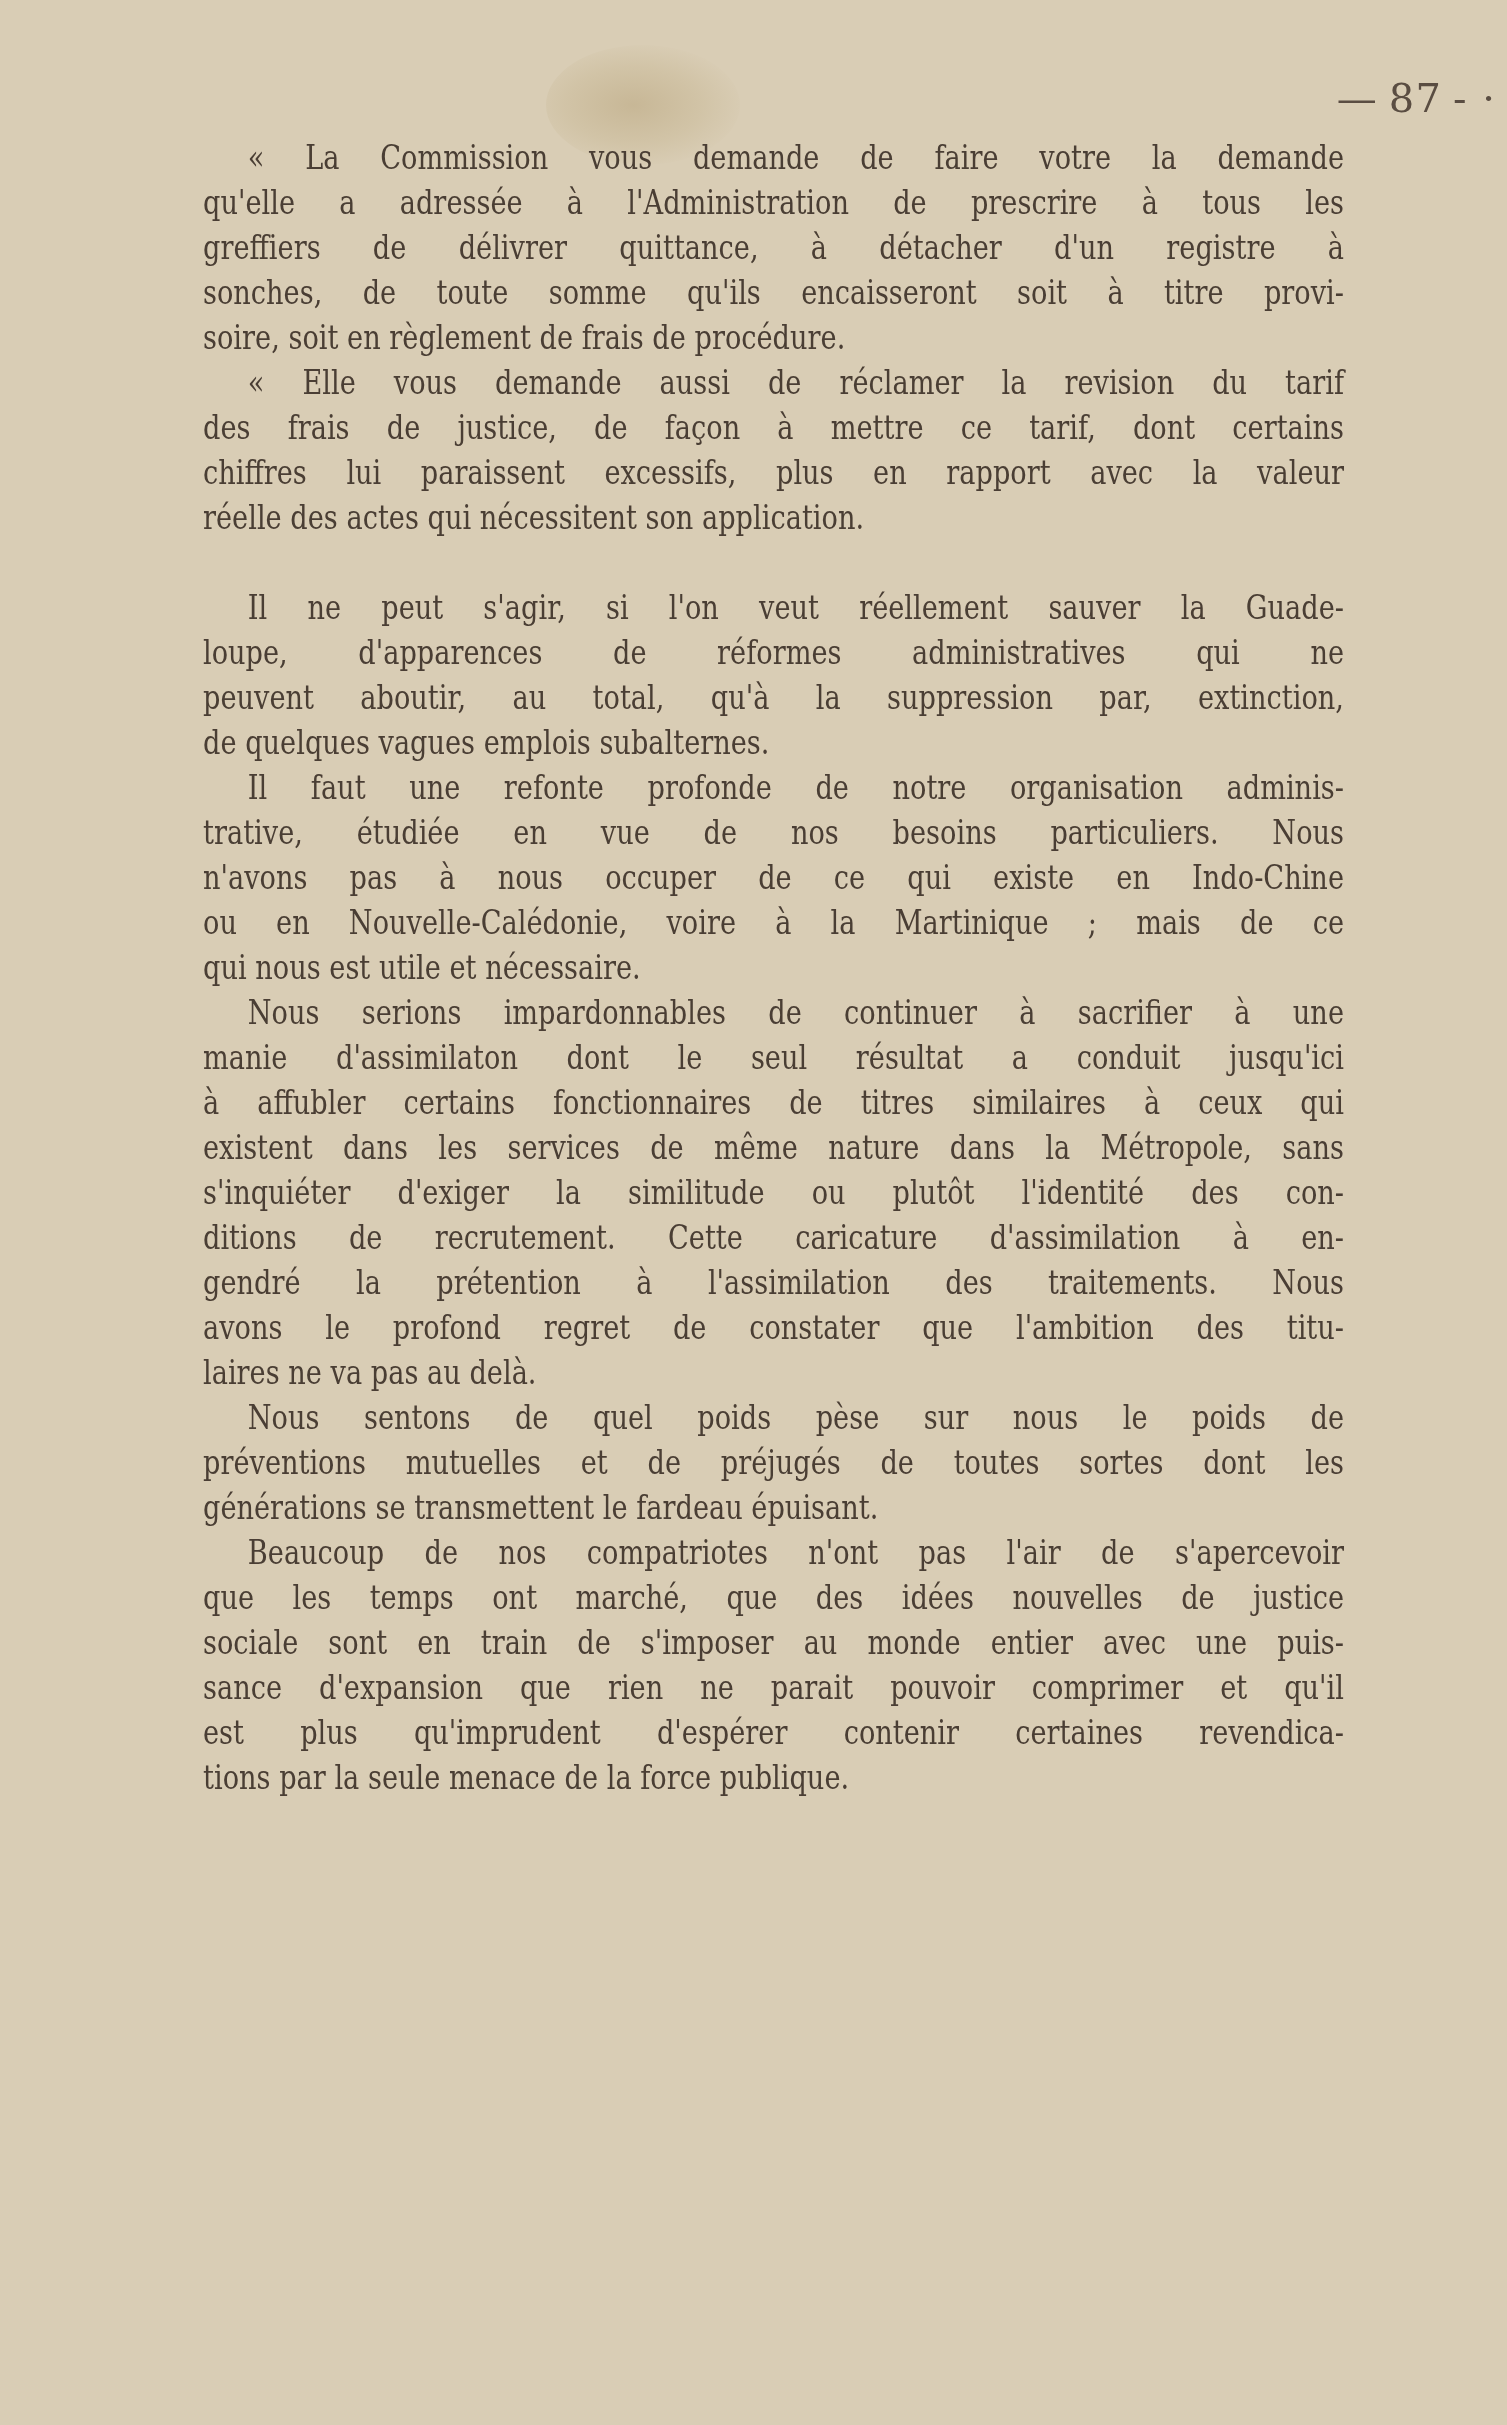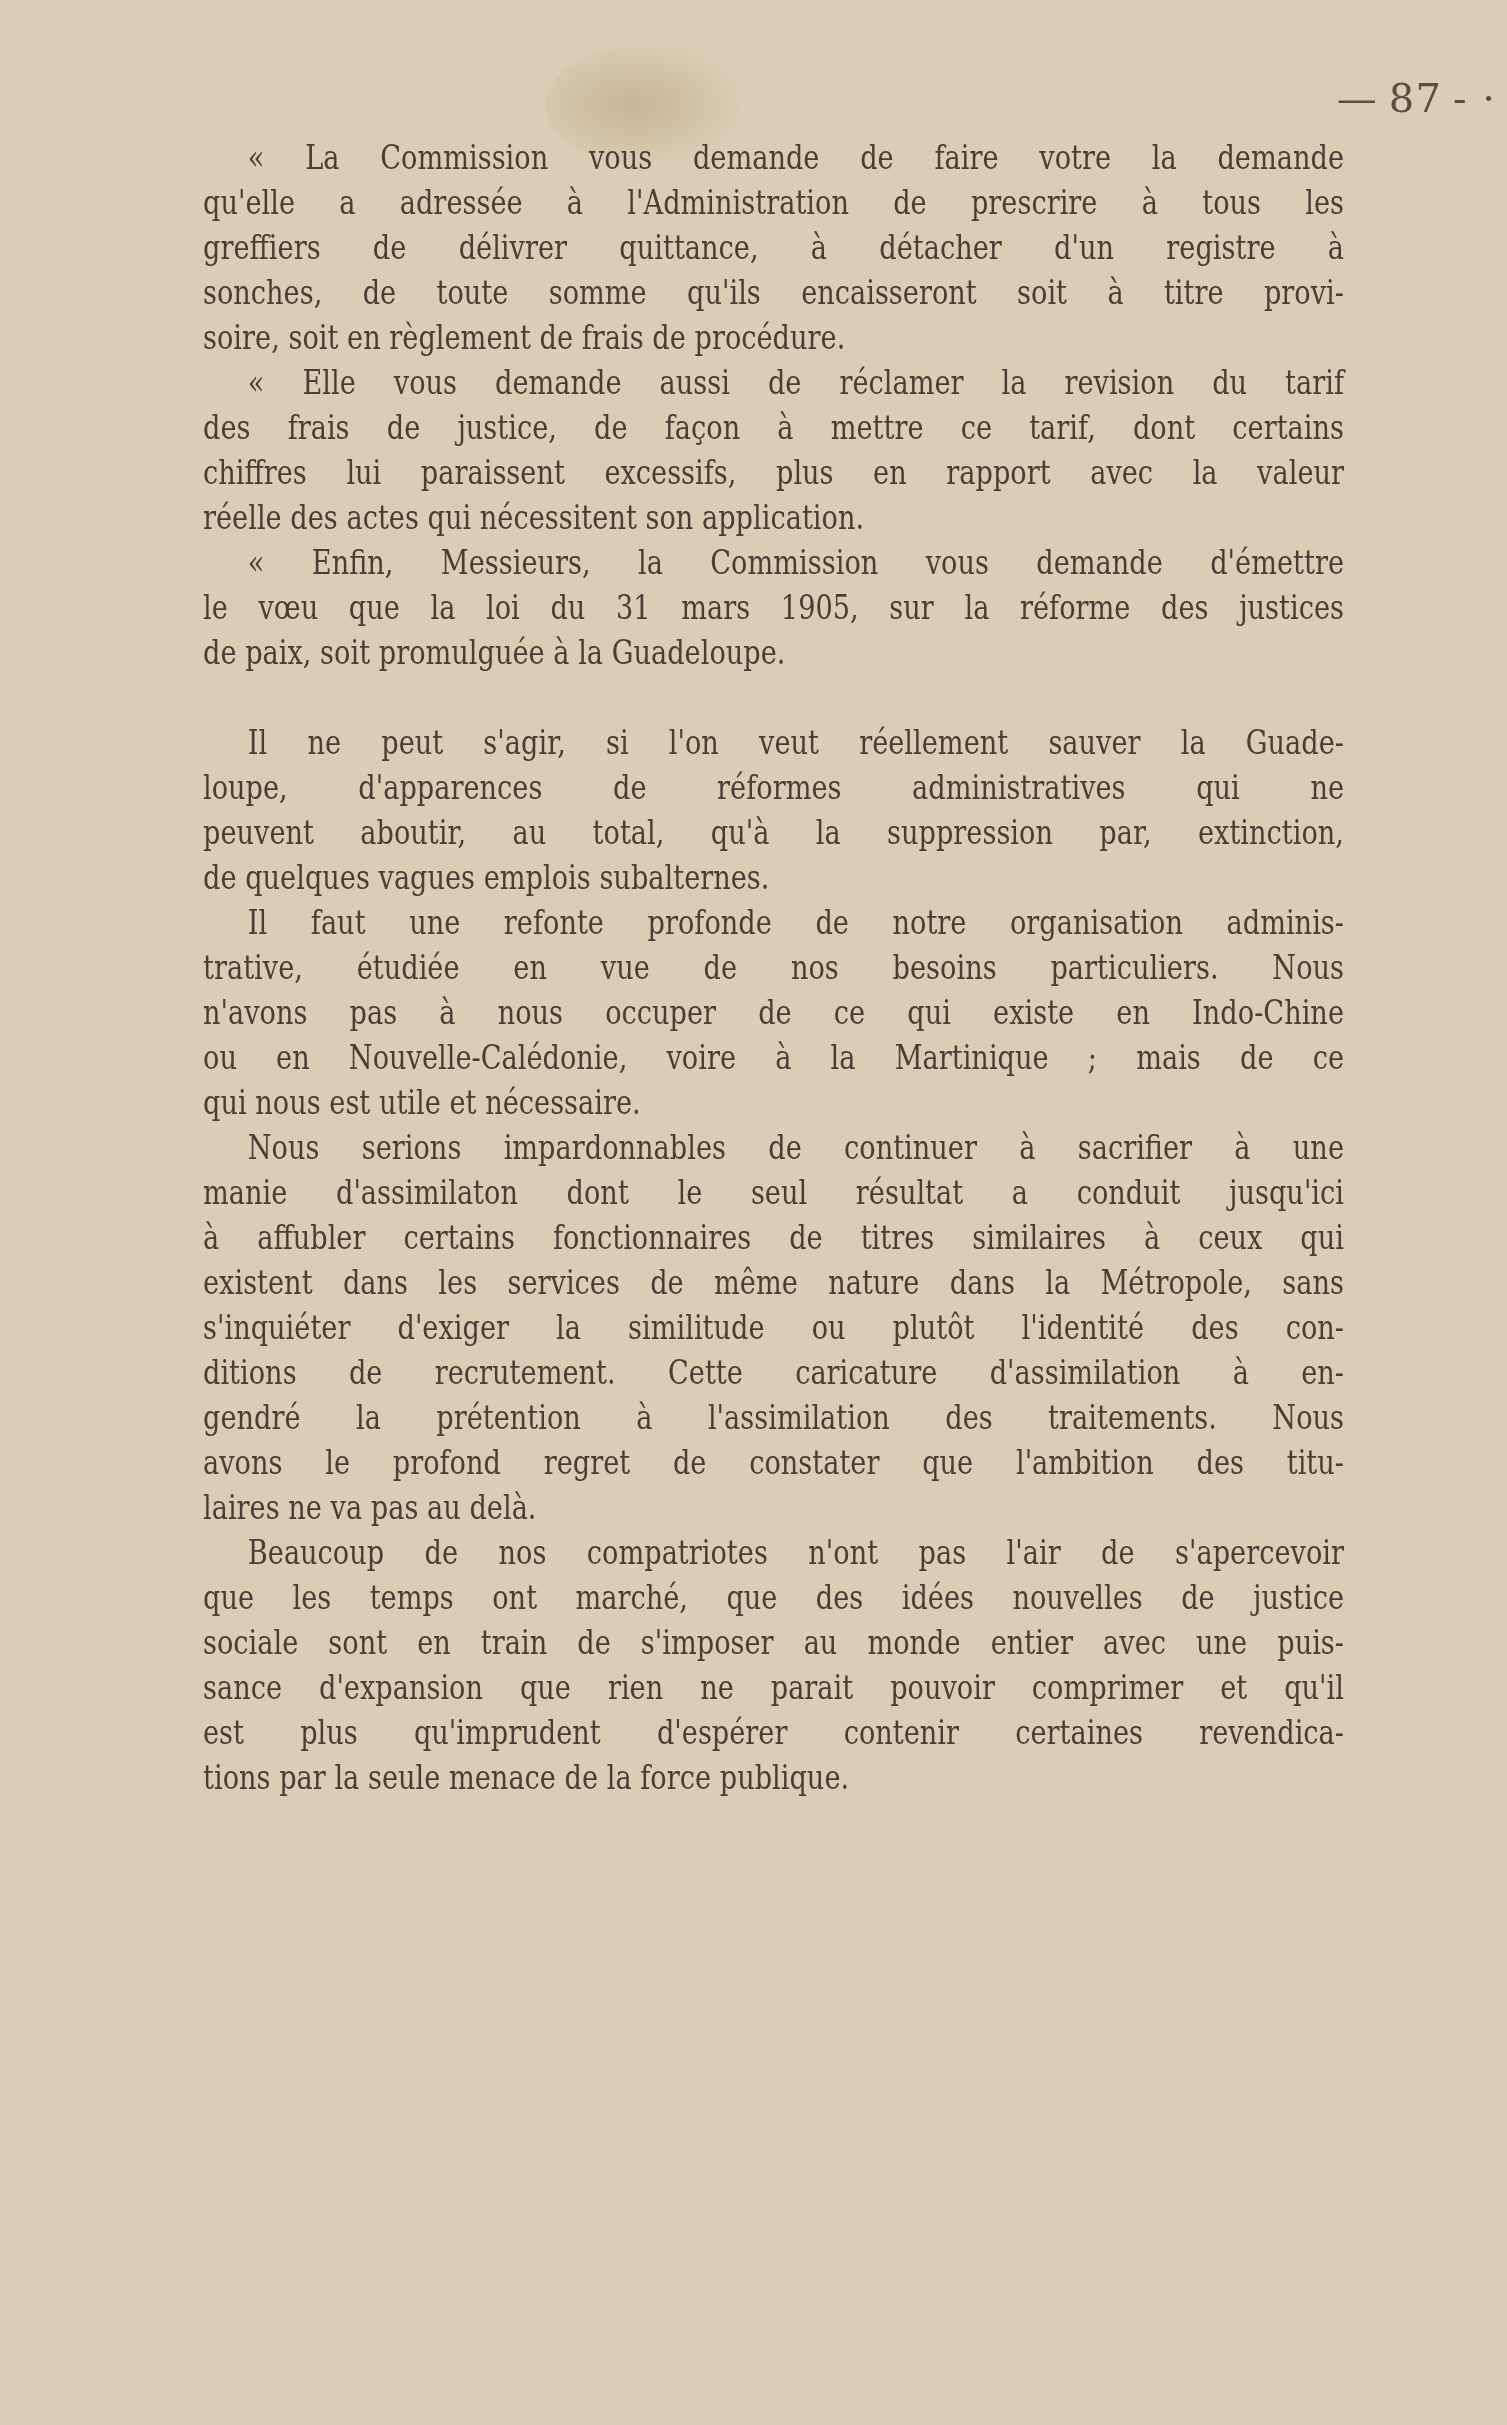--- a/index.html
+++ b/index.html
@@ -69,25 +69,20 @@
     <div class="line last">soire, soit en règlement de frais de procédure.</div>
   </div>
 
   <div>
     <div class="line indent">« Elle vous demande aussi de réclamer la revision du tarif</div>
     <div class="line">des frais de justice, de façon à mettre ce tarif, dont certains</div>
     <div class="line">chiffres lui paraissent excessifs, plus en rapport avec la valeur</div>
     <div class="line last">réelle des actes qui nécessitent son application.</div>
   </div>
 
-  <div>
-    <div class="line indent">« Enfin, Messieurs, la Commission vous demande d'émettre</div>
-    <div class="line">le vœu que la loi du 31 mars 1905, sur la réforme des justices</div>
-    <div class="line last">de paix, soit promulguée à la Guadeloupe.</div>
-  </div>
 
   <div class="gap"></div>
 
 
   <div>
     <div class="line indent">Il ne peut s'agir, si l'on veut réellement sauver la Guade-</div>
     <div class="line">loupe, d'apparences de réformes administratives qui ne</div>
     <div class="line">peuvent aboutir, au total, qu'à la suppression par, extinction,</div>
     <div class="line last">de quelques vagues emplois subalternes.</div>
   </div>
@@ -105,20 +100,25 @@
     <div class="line">manie d'assimilaton dont le seul résultat a conduit jusqu'ici</div>
     <div class="line">à affubler certains fonctionnaires de titres similaires à ceux qui</div>
     <div class="line">existent dans les services de même nature dans la Métropole, sans</div>
     <div class="line">s'inquiéter d'exiger la similitude ou plutôt l'identité des con-</div>
     <div class="line">ditions de recrutement. Cette caricature d'assimilation à en-</div>
     <div class="line">gendré la prétention à l'assimilation des traitements. Nous</div>
     <div class="line">avons le profond regret de constater que l'ambition des titu-</div>
     <div class="line last">laires ne va pas au delà.</div>
   </div>
 
+  <div>
+    <div class="line indent">Nous sentons de quel poids pèse sur nous le poids de</div>
+    <div class="line">préventions mutuelles et de préjugés de toutes sortes dont les</div>
+    <div class="line last">générations se transmettent le fardeau épuisant.</div>
+  </div>
 
   <div>
     <div class="line indent">Beaucoup de nos compatriotes n'ont pas l'air de s'apercevoir</div>
     <div class="line">que les temps ont marché, que des idées nouvelles de justice</div>
     <div class="line">sociale sont en train de s'imposer au monde entier avec une puis-</div>
     <div class="line">sance d'expansion que rien ne parait pouvoir comprimer et qu'il</div>
     <div class="line">est plus qu'imprudent d'espérer contenir certaines revendica-</div>
     <div class="line last">tions par la seule menace de la force publique.</div>
   </div>
 

